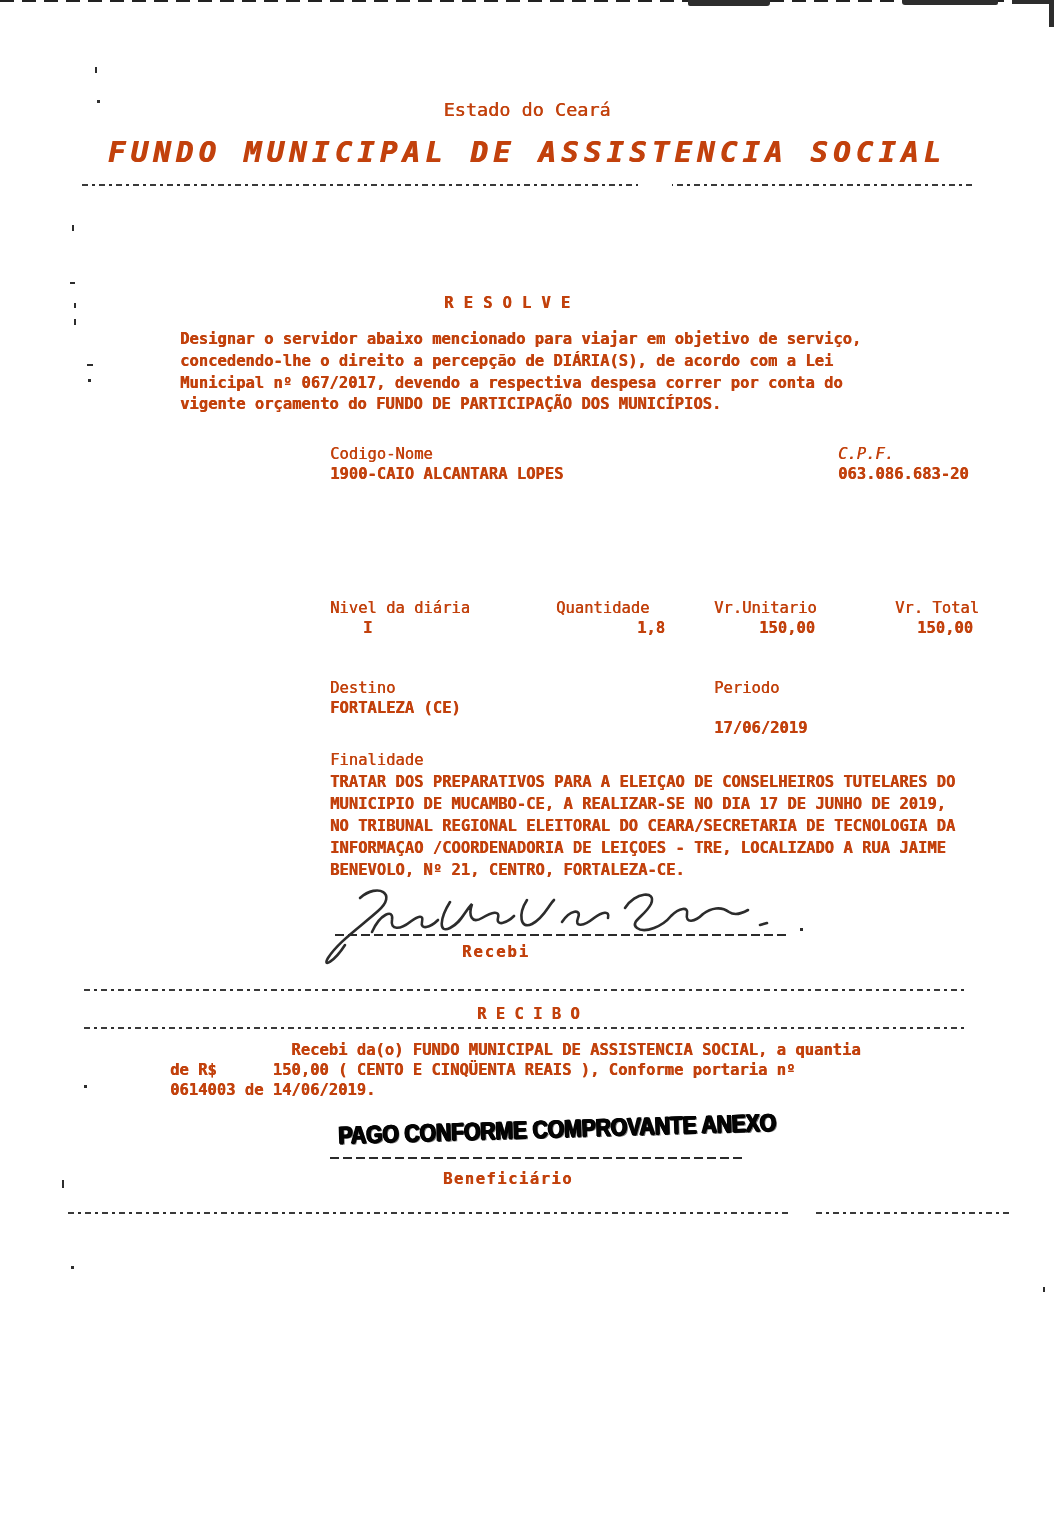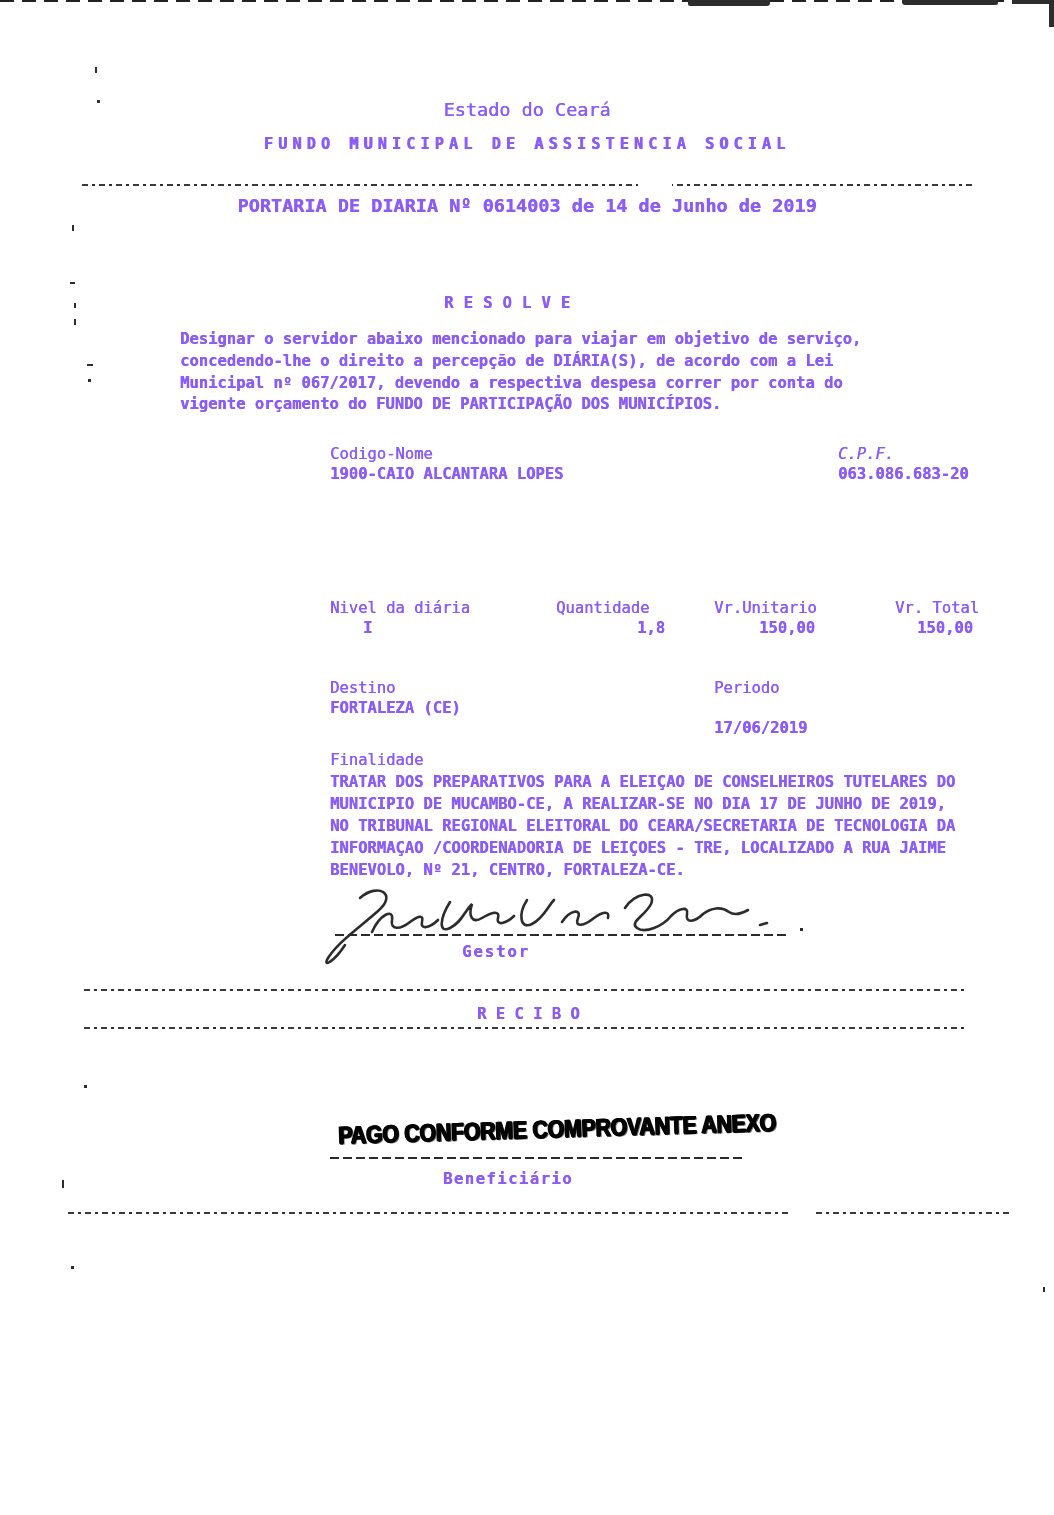--- a/index.html
+++ b/index.html
@@ -3,32 +3,32 @@
 <meta charset="utf-8">
 <style>
   html,body{margin:0;padding:0;background:#e8e8e8;}
   #page{
     position:relative;width:1054px;height:1515px;margin:0 auto;
     background:#ffffff;overflow:hidden;
     font-family:"DejaVu Sans Mono","Liberation Mono",monospace;
     color:#1f1f1f;
   }
   .t{position:absolute;white-space:pre;font-family:"DejaVu Sans Mono","Liberation Mono",monospace;
-     color:#8b5cf6;text-shadow:0.45px 0 0 currentColor;}
+     color:#c2410c;text-shadow:0.45px 0 0 currentColor;}
   .b{font-weight:bold;}
   .fs15{font-size:15.5px;line-height:21.5px;}
   .fs18{font-size:18.5px;line-height:22px;}
   .center{left:0;width:1054px;text-align:center;}
   .dash{position:absolute;height:2px;
      background:repeating-linear-gradient(90deg,#3a3a3a 0 6px,transparent 6px 10px,#2e2e2e 10px 13px,transparent 13px 17px);}
   .dash2{position:absolute;height:2px;
      background:repeating-linear-gradient(90deg,#2b2b2b 0 9px,transparent 9px 13px);}
   .spk{position:absolute;background:#2d2d2d;}
-  #org-name{top:135px;font-size:15px;font-weight:bold;letter-spacing:5.2px;
-     text-shadow:0.8px 0 0 currentColor;}
+  #org-name{top:135px;font-size:29px;font-weight:bold;letter-spacing:5.2px;
+     text-shadow:0.8px 0 0 currentColor;font-style:italic;}
   #stamp{
     position:absolute;left:338px;top:1121px;
     font-family:"Liberation Sans","DejaVu Sans",sans-serif;
     font-size:23px;font-weight:bold;letter-spacing:-0.3px;color:#040404;
     transform:rotate(-1.7deg) scaleX(0.93) scaleY(1.08);transform-origin:left top;
     text-shadow:0.9px 0 0 #000,-0.9px 0 0 #000,0 0.9px 0 #000,1.6px 1.1px 0 rgba(0,0,0,0.55);
     white-space:pre;
   }
   #signature-svg{position:absolute;left:320px;top:884px;}
   #signature-svg path{stroke:#1a1a1a;fill:none;stroke-width:2.6;stroke-linecap:round;opacity:.92;}
@@ -56,21 +56,20 @@
   <div class="spk" style="left:62px;top:1180px;width:2px;height:8px;"></div>
   <div class="spk" style="left:71px;top:1266px;width:3px;height:3px;"></div>
   <div class="spk" style="left:1043px;top:1287px;width:2px;height:5px;"></div>
 
   <div class="t fs18 center" id="state-line" style="top:99px;">Estado do Ceará</div>
   <div class="t center" id="org-name">FUNDO MUNICIPAL DE ASSISTENCIA SOCIAL</div>
 
   <div class="dash" style="left:82px;top:184px;width:893px;"></div>
   <div class="spk" style="left:638px;top:183px;width:34px;height:4px;background:#fff;"></div>
 
-  <div class="t fs18 b center" style="top:195px;">PORTARIA DE DIARIA Nº 0614003 de 14 de Junho de 2019</div>
 
 
   <div class="t fs15 b" style="left:444px;top:293px;letter-spacing:0.4px;">R E S O L V E</div>
 
   <div class="t fs15 b" style="left:180px;top:329px;line-height:21.8px;">Designar o servidor abaixo mencionado para viajar em objetivo de serviço,
 concedendo-lhe o direito a percepção de DIÁRIA(S), de acordo com a Lei
 Municipal nº 067/2017, devendo a respectiva despesa correr por conta do
 vigente orçamento do FUNDO DE PARTICIPAÇÃO DOS MUNICÍPIOS.</div>
 
   <div class="t fs15" style="left:330px;top:444px;">Codigo-Nome</div>
@@ -103,26 +102,29 @@
     <path d="M40,14 C58,-2 78,10 58,27 C40,43 18,58 8,74 C2,84 14,78 25,61"></path>
     <path d="M52,48 C60,30 74,24 72,36 C70,46 80,46 90,38 C98,32 104,30 102,38 C100,46 110,44 118,36"></path>
     <path d="M130,18 C120,34 118,50 130,44 C142,38 144,28 152,20 C148,32 152,40 162,34 C172,28 180,26 178,34 C176,42 186,40 194,32"></path>
     <path d="M207,16 C198,30 200,46 212,40 C224,34 228,22 234,16"></path>
     <path d="M242,38 C250,26 262,24 258,34 C254,44 264,42 274,34 C282,28 290,26 288,34"></path>
     <path d="M305,24 C315,8 337,6 331,20 C325,32 309,38 317,44 C325,50 343,42 351,32 C359,24 369,22 367,30 C365,40 375,38 383,30 C391,24 401,22 409,28 C415,32 421,30 428,26"></path>
     <path d="M440,41 l7,-2"></path>
   </svg>
   <div class="dash2" style="left:335px;top:934px;width:455px;"></div>
   <div class="spk" style="left:800px;top:928px;width:3px;height:3px;"></div>
-  <div class="t fs15 b" style="left:462px;top:942px;letter-spacing:2px;">Gestor</div>
+  <div class="t fs15 b" style="left:462px;top:942px;letter-spacing:2px;">Recebi</div>
 
   <div class="dash" style="left:84px;top:989px;width:882px;"></div>
   <div class="t fs15 b" style="left:477px;top:1004px;">R E C I B O</div>
   <div class="dash" style="left:84px;top:1027px;width:882px;"></div>
 
+  <div class="t fs15 b" style="left:170px;top:1040px;line-height:20px;">             Recebi da(o) FUNDO MUNICIPAL DE ASSISTENCIA SOCIAL, a quantia
+de R$      150,00 ( CENTO E CINQÜENTA REAIS ), Conforme portaria nº
+0614003 de 14/06/2019.</div>
 
   <div id="stamp">PAGO CONFORME COMPROVANTE ANEXO</div>
   <div class="dash2" style="left:330px;top:1157px;width:415px;"></div>
   <div class="t fs15 b" style="left:443px;top:1169px;letter-spacing:1.5px;">Beneficiário</div>
 
   <div class="dash" style="left:68px;top:1212px;width:942px;"></div>
   <div class="spk" style="left:788px;top:1211px;width:26px;height:4px;background:#fff;"></div>
 
 </div>
 

